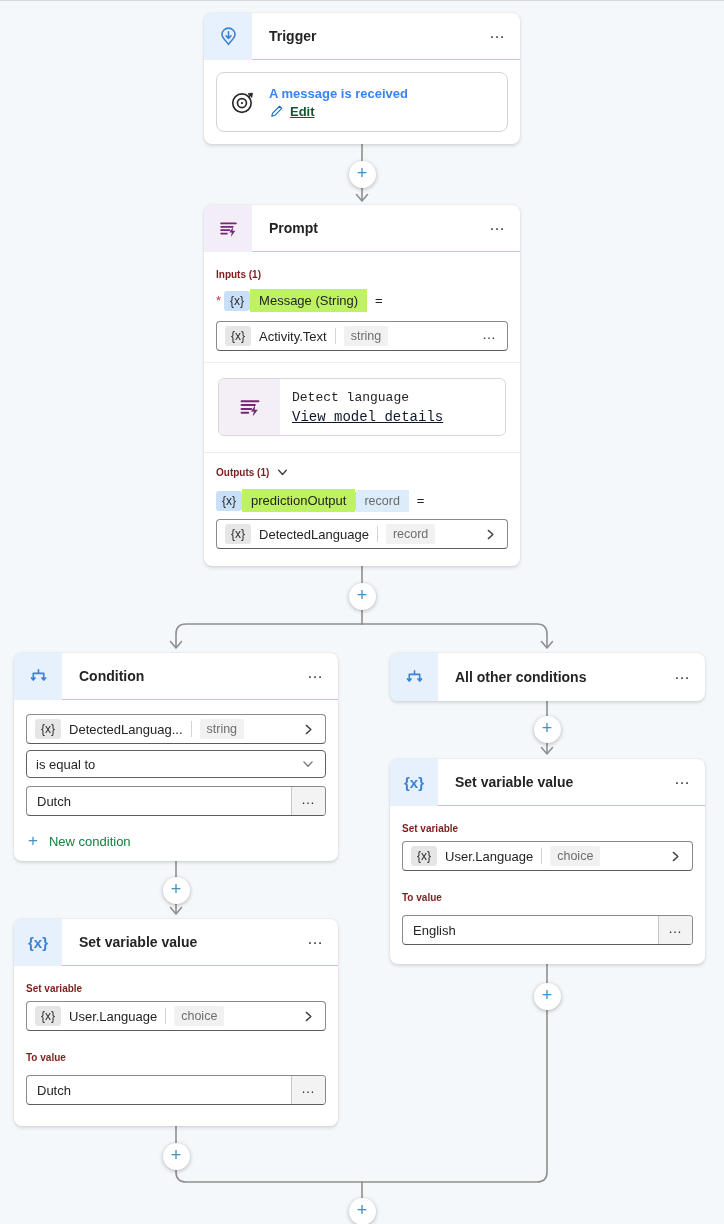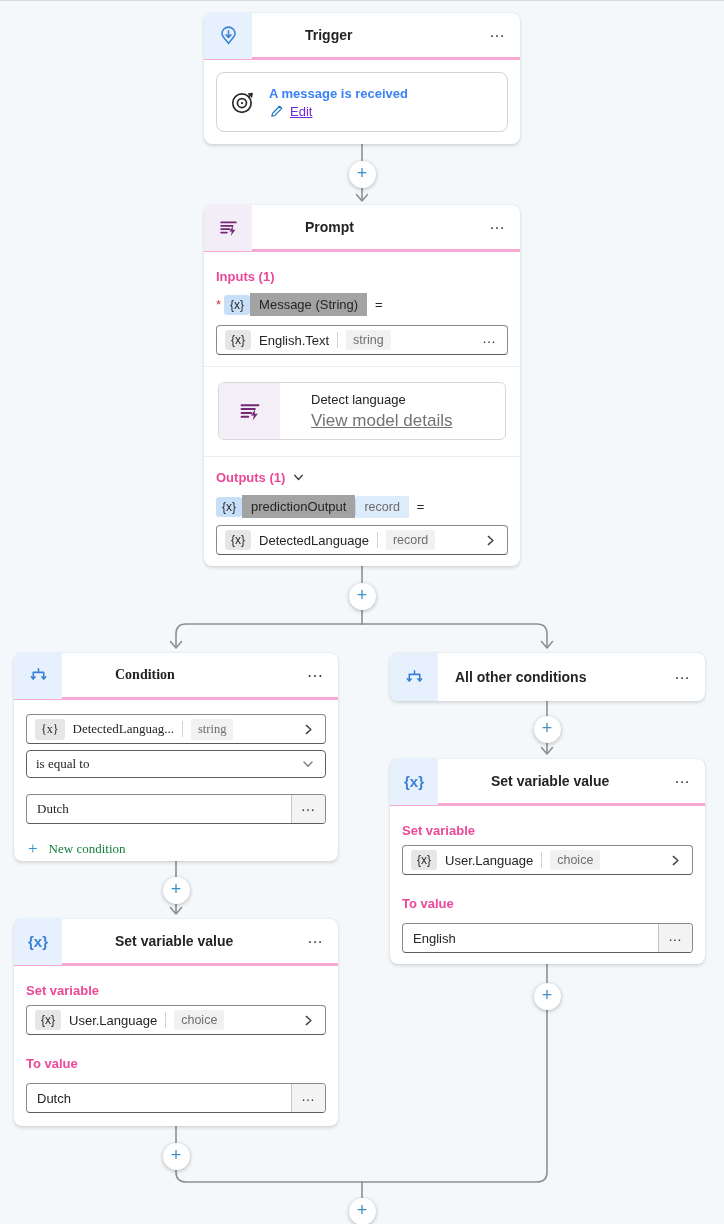--- a/index.html
+++ b/index.html
@@ -5,38 +5,38 @@
   * { margin:0; padding:0; box-sizing:border-box; }
   html,body { width:724px; height:1224px; }
   body { font-family:"Liberation Sans", sans-serif; background:#f3f7fa; }
   .canvas { position:relative; width:724px; height:1224px; background:#f4f8fb; border-top:1px solid #d8d8d8; overflow:hidden; }
   svg.wires { position:absolute; left:0; top:0; pointer-events:none; }
 
   
   .node { position:absolute; background:#fff; border-radius:8px;
           box-shadow:0 1.6px 3.6px rgba(0,0,0,.13), 0 0 2px rgba(0,0,0,.07); }
   .node-header { display:flex; align-items:center; height:47px; }
-  .node-header.with-body { border-bottom:3px solid #f9a8d4;gap:36px; }
+  .node-header.with-body { border-bottom:1px solid #f9a8d4; }
   .icon-area { width:48px; height:47px; display:flex; align-items:center; justify-content:center;
                border-radius:8px 0 0 0; flex:none; }
   .icon-area.solo { border-radius:8px 0 0 8px; }
   .icon-blue { background:#e7f1fd; }
   .icon-purple { background:#f3edf7; }
   .node-title { flex:1; margin-left:17px; font-size:14px; font-weight:700; color:#242424; }
   .menu-btn { padding:0 14px 6px 8px; font-size:16px; letter-spacing:1px; color:#333; cursor:pointer; line-height:1; }
   .varx { font-size:15px; font-weight:700; color:#3b82d6; }
 
   
-  .sec-label { font-size:13px; font-weight:700; color:#ec4899; }
+  .sec-label { font-size:10px; font-weight:700; color:#7f1d1d; }
   .token-row { display:flex; align-items:center; font-size:13px; color:#242424; }
   .req { color:#d13438; font-size:13px; margin-right:3px; }
   .chip { border-radius:3px; padding:3px 6px; font-size:12px; color:#2b2b2b; flex:none; }
   .chip-blue { background:#c7dff8; }
   .chip-gray { background:#e6e6e6; }
-  .hl { background:#a3a3a3; padding:4px 9px; }
+  .hl { background:#bef264; padding:4px 9px; }
   .hl-type { background:#ddecfb; padding:4px 9px 4px 8px; color:#6b6b6b; font-size:12.5px; }
   .vdiv-blue { width:1px; height:18px; background:#c2d8ef; }
   .vdiv-gray { width:1px; height:16px; background:#d4d4d4; }
   .eq { margin-left:8px; color:#242424; font-size:13px; }
   .input-box { display:flex; align-items:center; gap:8px; height:30px; background:#fff;
                border:1px solid #8a8a8a; border-bottom-color:#5c5c5c; border-radius:4px;
                padding-left:8px; font-size:13px; color:#242424; overflow:hidden; }
   .type-text { color:#6e6e6e; font-size:12.5px; background:#f1f1f1; padding:3px 7px; border-radius:2px; }
   .spacer { flex:1; }
   .inline-dots { padding:0 10px 5px 6px; font-size:14px; color:#333; letter-spacing:1px; cursor:pointer; }
@@ -50,28 +50,28 @@
   .plus-circle { position:absolute; width:27px; height:27px; border-radius:50%; background:#fff;
                  box-shadow:0 1px 4px rgba(0,0,0,.28); color:#4191c5; font-size:18px; font-weight:400;
                  display:flex; align-items:center; justify-content:center; line-height:1;
                  padding-bottom:2px; cursor:pointer; }
 
   
   .event-card { margin:12px; height:60px; border:1px solid #d4d4d4; border-radius:8px;
                 display:flex; align-items:center; padding:0 12px; gap:13px; }
   .event-title { font-size:13px; font-weight:700; color:#3b82f6; }
   .edit-row { display:flex; align-items:center; gap:6px; margin-top:3px; }
-  a.link-blue { color:#6d28d9; font-size:13px; text-decoration:underline; cursor:pointer; }
-  a.link-teal { color:#737373; font-size:17px; text-decoration:underline; cursor:pointer; }
+  a.link-blue { color:#14532d; font-size:13px; text-decoration:underline; cursor:pointer;font-weight:bold; }
+  a.link-teal { color:#0f172a; font-size:14px; text-decoration:underline; cursor:pointer; }
 
   
   .model-card { margin:15px 14px 0; height:58px; border:1px solid #d8d8d8; border-radius:6px;
                 display:flex; align-items:stretch; overflow:hidden; }
   .model-icon-area { width:61px; background:#f4eff7; display:flex; align-items:center; justify-content:center; flex:none; }
-  .model-text { display:flex; flex-direction:column; justify-content:center; padding-left:31px; }
+  .model-text { display:flex; flex-direction:column; justify-content:center; padding-left:12px;font-family:Liberation Mono, monospace; }
   .model-name { font-size:13px; color:#242424; }
 
   .outputs-row { display:flex; align-items:center; gap:7px; cursor:pointer; }
 
   .select-box { display:flex; align-items:center; height:28px; border:1px solid #616161; border-radius:4px;
                 padding-left:9px; font-size:13px; color:#242424; background:#fff; cursor:pointer; }
   .newcond { display:flex; align-items:center; gap:11px; cursor:pointer; }
   .newcond .plus-glyph { color:#4191c5; font-size:17px; font-weight:400; }
   .newcond-label { font-size:13px; color:#15803d; }
 </style>
@@ -154,21 +154,21 @@
 
     <div class="token-row" style="margin:9px 12px 0;">
       <span class="req">*</span>
       <span class="chip chip-blue">{x}</span>
       <span class="hl">Message (String)</span>
       <span class="eq">=</span>
     </div>
 
     <div class="input-box" style="margin:9px 12px 0;">
       <span class="chip chip-gray">{x}</span>
-      <span>English.Text</span>
+      <span>Activity.Text</span>
       <span class="vdiv-gray"></span>
       <span class="type-text">string</span>
       <span class="spacer"></span>
       <span class="inline-dots">…</span>
     </div>
 
     <div class="divider" style="margin-top:11px;"></div>
 
     <div class="model-card">
       <div class="model-icon-area">
@@ -216,21 +216,21 @@
           <path d="M4 2.2 L8.2 6 L4 9.8" stroke="#424242" stroke-width="1.3" fill="none" stroke-linecap="round" stroke-linejoin="round"></path>
         </svg>
       </span>
     </div>
   </div>
 
   <div class="plus-circle" style="left:348.5px; top:581.5px;">
       <span>+</span>
     </div>
 
-  <div class="node" style="left:14px; top:652px; width:324px; height:208px;font-family:Liberation Serif, serif;">
+  <div class="node" style="left:14px; top:652px; width:324px; height:208px;">
     <div class="node-header with-body">
       <div class="icon-area icon-blue">
         <svg width="21" height="21" viewBox="0 0 20 20">
           <g stroke="#3b82d6" stroke-width="1.5" fill="none" stroke-linecap="round" stroke-linejoin="round">
             <path d="M10 3.5 V7 M5 7 H15 M5 7 V13 M15 7 V13"></path>
             <path d="M3.3 11.3 L5 13.2 L6.7 11.3"></path>
             <path d="M13.3 11.3 L15 13.2 L16.7 11.3"></path>
           </g>
         </svg>
       </div>
@@ -244,21 +244,21 @@
       <span class="vdiv-gray"></span>
       <span class="type-text">string</span>
       <span class="spacer"></span>
       <span class="chev-btn">
         <svg width="13" height="13" viewBox="0 0 12 12">
           <path d="M4 2.2 L8.2 6 L4 9.8" stroke="#424242" stroke-width="1.3" fill="none" stroke-linecap="round" stroke-linejoin="round"></path>
         </svg>
       </span>
     </div>
 
-    <div class="select-box" style="margin:6px 12px 16px;">
+    <div class="select-box" style="margin:6px 12px 8px;">
       <span>is equal to</span>
       <span class="spacer"></span>
       <span class="chev-btn">
         <svg width="14" height="14" viewBox="0 0 12 12">
           <path d="M2.5 4.2 L6 8 L9.5 4.2" stroke="#7a7a7a" stroke-width="1.2" fill="none" stroke-linecap="round" stroke-linejoin="round"></path>
         </svg>
       </span>
     </div>
 
     <div class="input-box" style="margin:4px 12px 0; padding-left:10px;">

